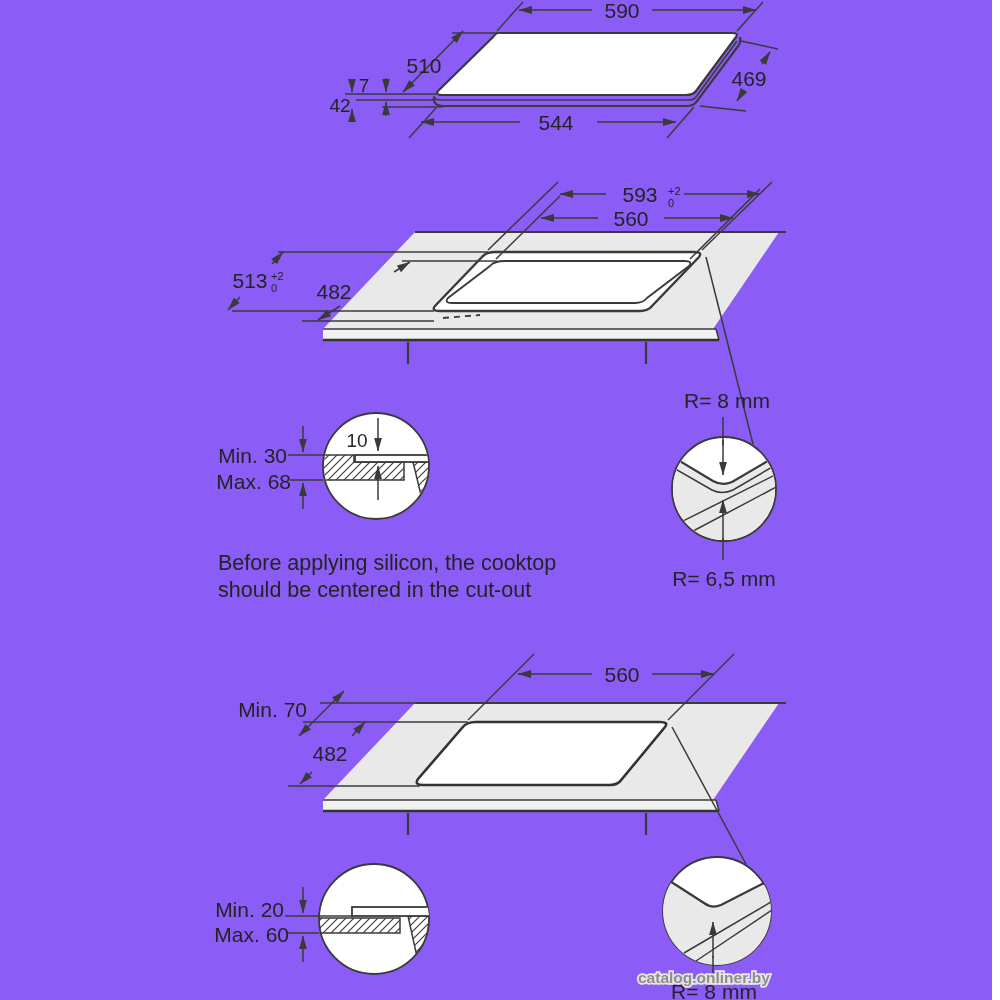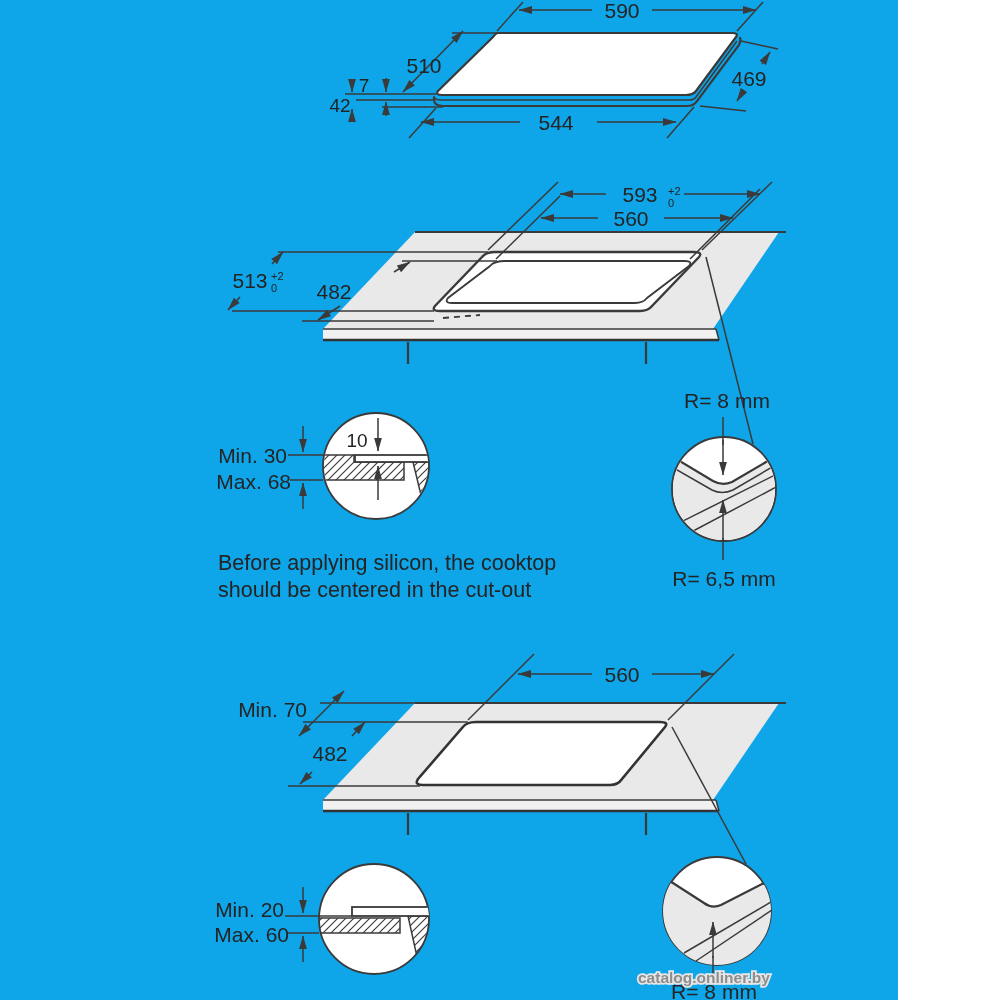--- a/index.html
+++ b/index.html
@@ -1,16 +1,16 @@
 <!DOCTYPE html>
 <html><head>
 <meta charset="utf-8">
 <style>
   html,body{margin:0;padding:0;background:#fff;}
-  .page{position:relative;width:898px;height:1000px;background:#0ea5e9;overflow:hidden;}
+  .page{position:relative;width:992px;height:1000px;background:#8b5cf6;overflow:hidden;}
   svg{display:block;}
   svg text{font-family:"Liberation Sans","DejaVu Sans",sans-serif;fill:#242424;}
   .dim{font-size:21px;}
   .small{font-size:19px;}
   .tol{font-size:11px;}
   .note{font-size:21.5px;}
   .wm{font-size:15.5px;font-weight:bold;fill:#8d8d8d;stroke:#e7e7e7;stroke-width:3.5px;paint-order:stroke;}
   .ln{stroke:#3a3a3a;stroke-width:1.5;fill:none;}
   .ln2{stroke:#3a3a3a;stroke-width:2.2;fill:none;}
   .ln3{stroke:#333;stroke-width:2.5;fill:none;}

